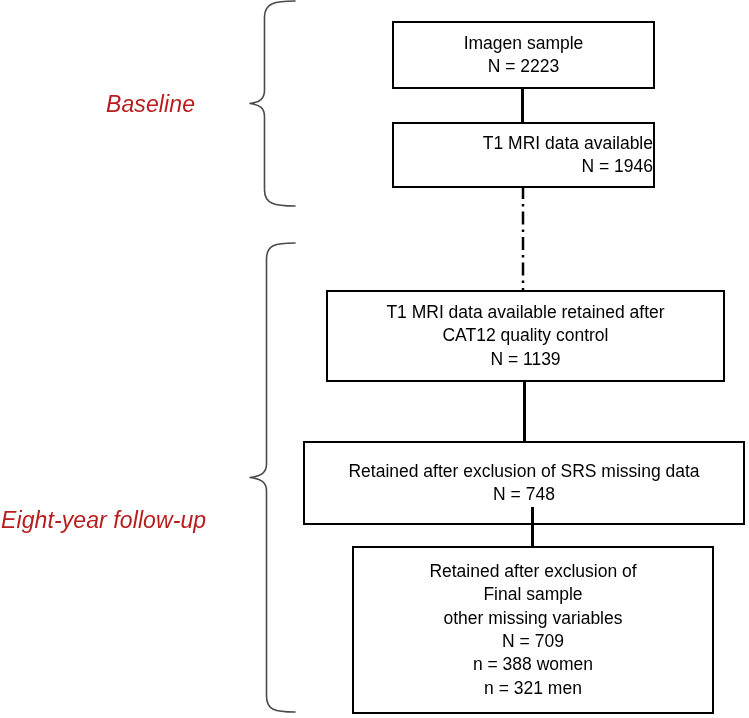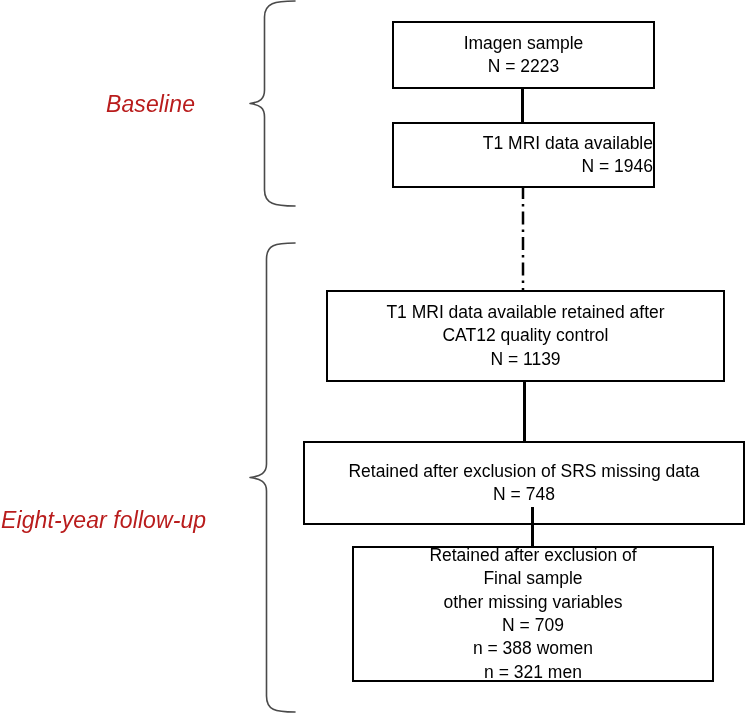--- a/index.html
+++ b/index.html
@@ -118,21 +118,21 @@
 
   <div class="connector" style="left:523px; top:380px; height:63px;"></div>
 
   <div class="node-box" style="left:303px; top:441px; width:442px; height:84px;">
     <span class="node-line">Retained after exclusion of SRS missing data</span>
     <span class="node-line">N = 748</span>
   </div>
 
   <div class="connector" style="left:531px; top:507px; height:41px;"></div>
 
-  <div class="node-box" style="left:352px; top:546px; width:362px; height:136px;">
+  <div class="node-box" style="left:352px; top:546px; width:362px; height:168px;">
     <span class="node-line">Retained after exclusion of</span>
     <span class="node-line">Final sample</span>
     <span class="node-line">other missing variables</span>
     <span class="node-line">N = 709</span>
     <span class="node-line">n = 388 women</span>
     <span class="node-line">n = 321 men</span>
   </div>
 
 </div>
 

